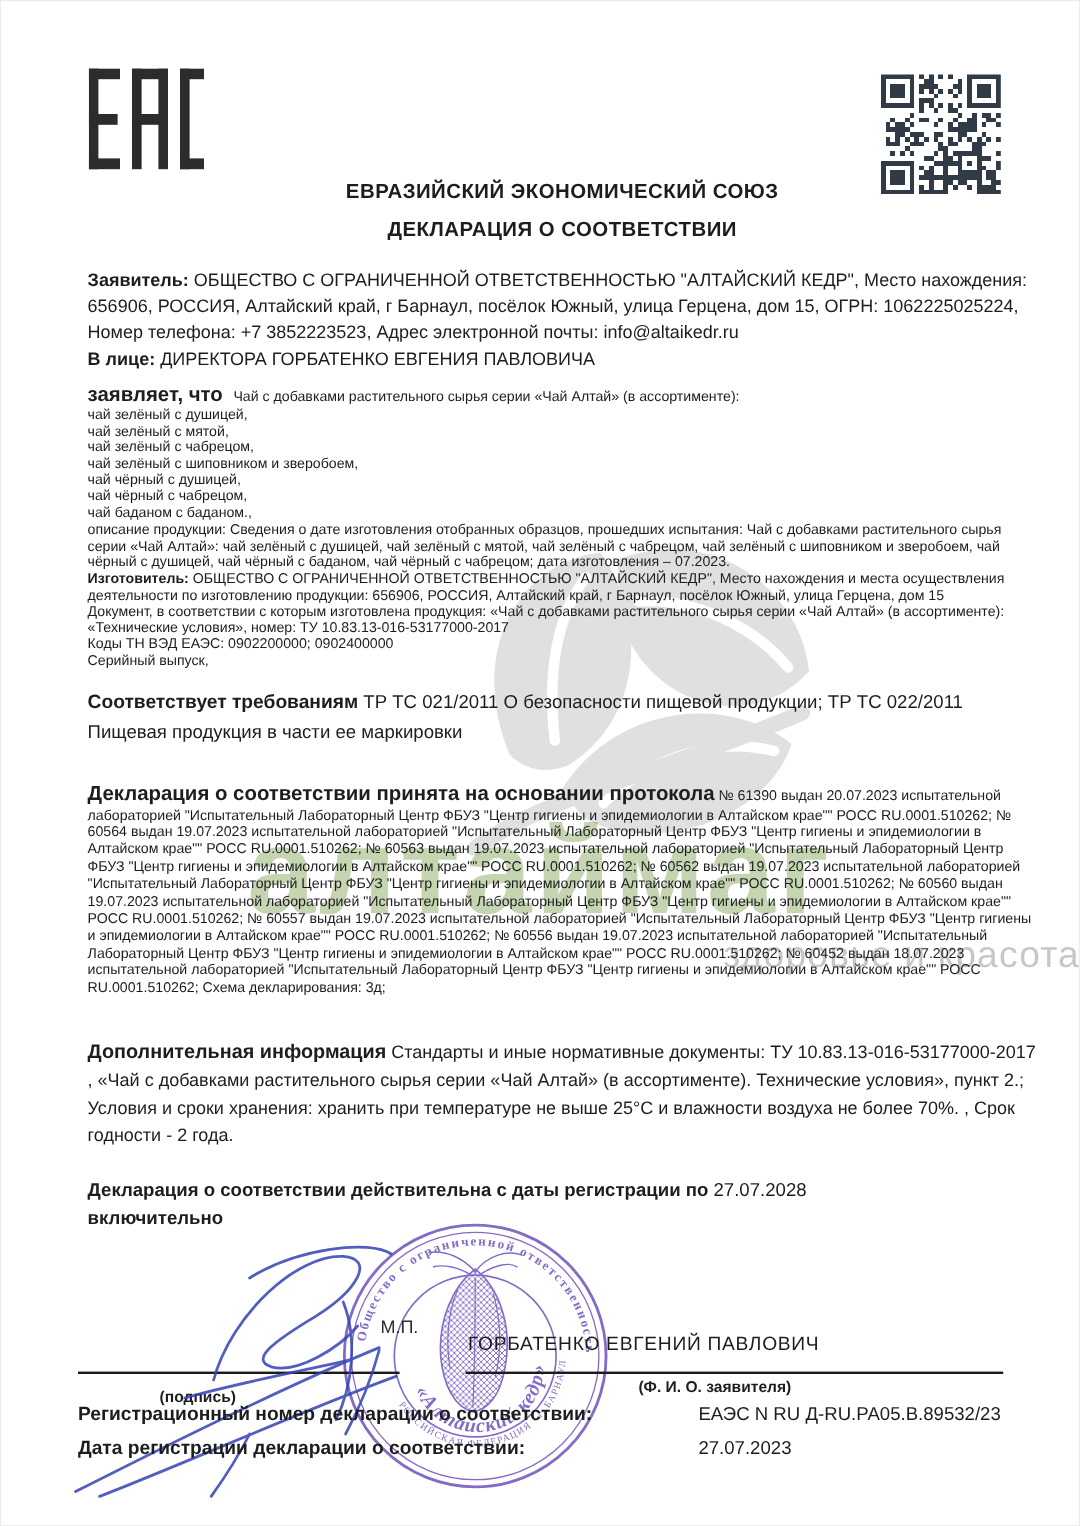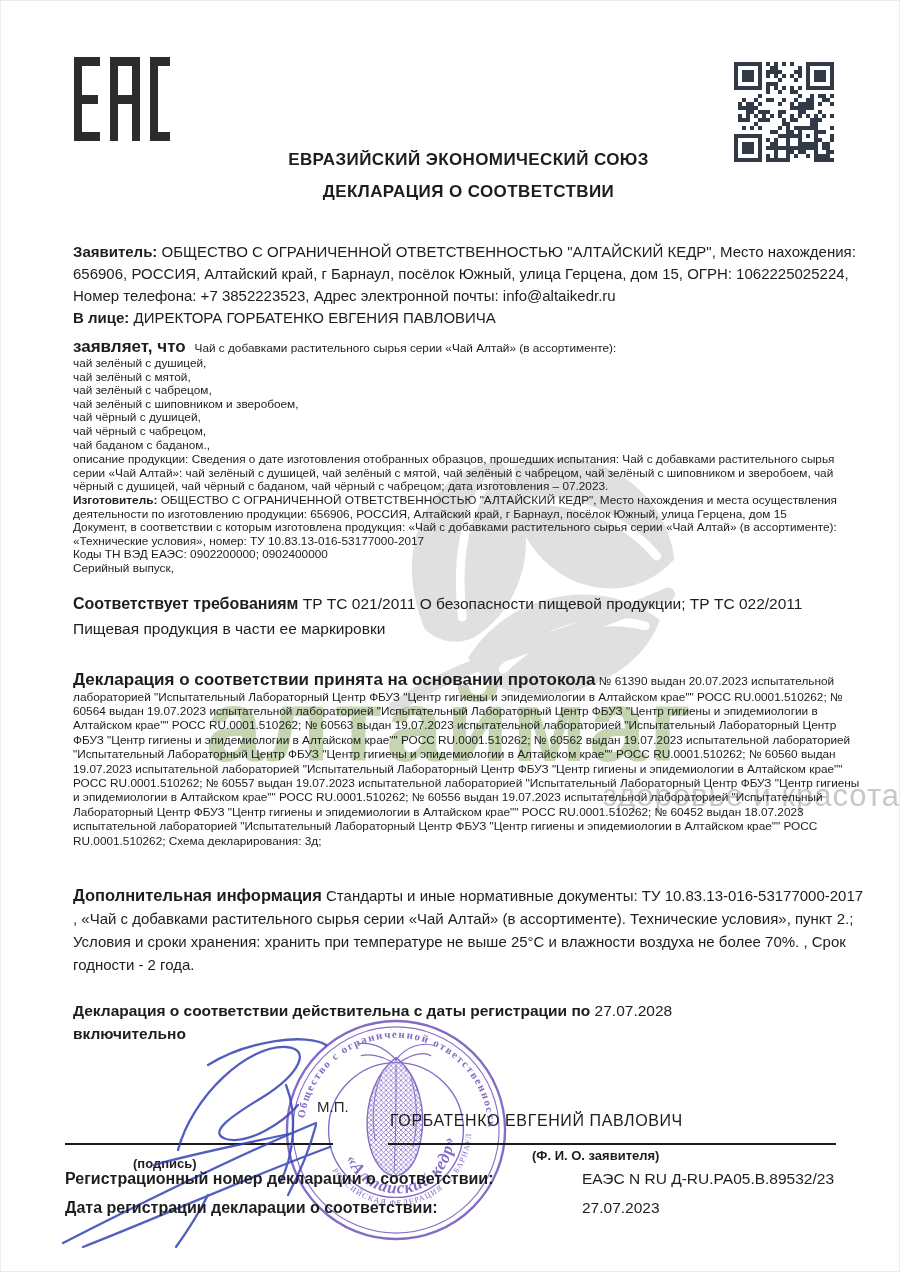--- a/index.html
+++ b/index.html
@@ -11,21 +11,21 @@
   .overlay{position:absolute;inset:0;z-index:2;pointer-events:none;}
   
   .eac{position:absolute;left:74px;top:57px;}
   .qr{position:absolute;left:734px;top:62px;width:100px;height:100px;}
   .t-center{text-align:center;font-weight:bold;letter-spacing:.4px;}
   .title1{margin:150px 0 0 0;font-size:17px;}
   .title2{margin:12px 0 0 0;font-size:17px;}
   
   p{margin:0;}
   .body15{font-size:15px;line-height:22px;}
-  .applicant{margin-top:39px;}
+  .applicant{margin-top:21px;}
   .small{font-size:11.8px;line-height:13.6px;}
   .declare-head{margin-top:8px;}
   .big-bold{font-size:17px;font-weight:bold;}
   .prod{font-size:11.8px;line-height:13.6px;}
   .descblock{margin-top:1px;}
   .compliance{margin-top:15px;font-size:15.5px;line-height:25px;}
   .compliance b{font-size:16px;}
   .protocol{margin-top:29px;font-size:11.8px;line-height:14.4px;}
   .protocol b{font-size:17px;line-height:20px;}
   .additional{margin-top:36px;font-size:15px;line-height:23px;}

